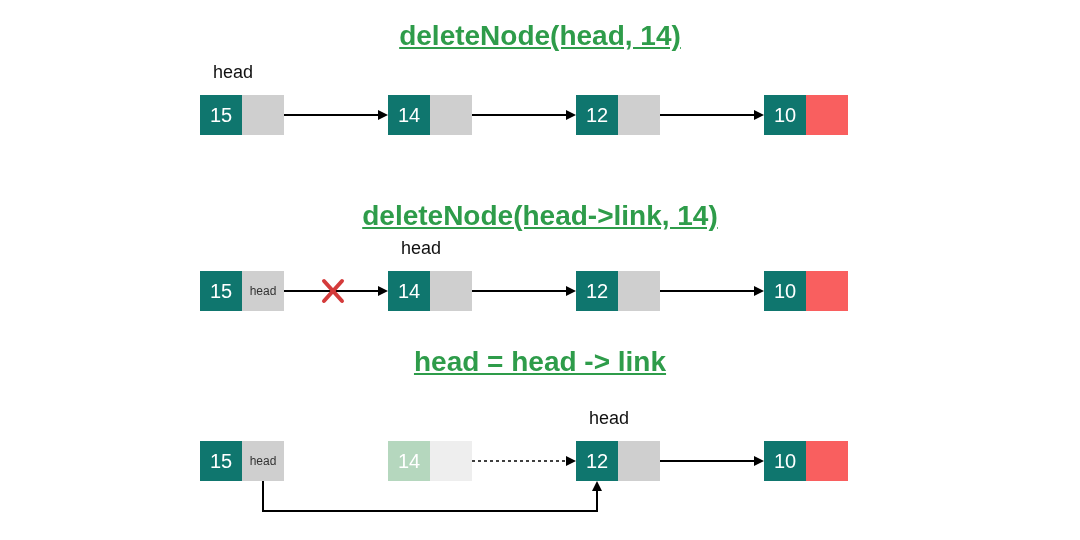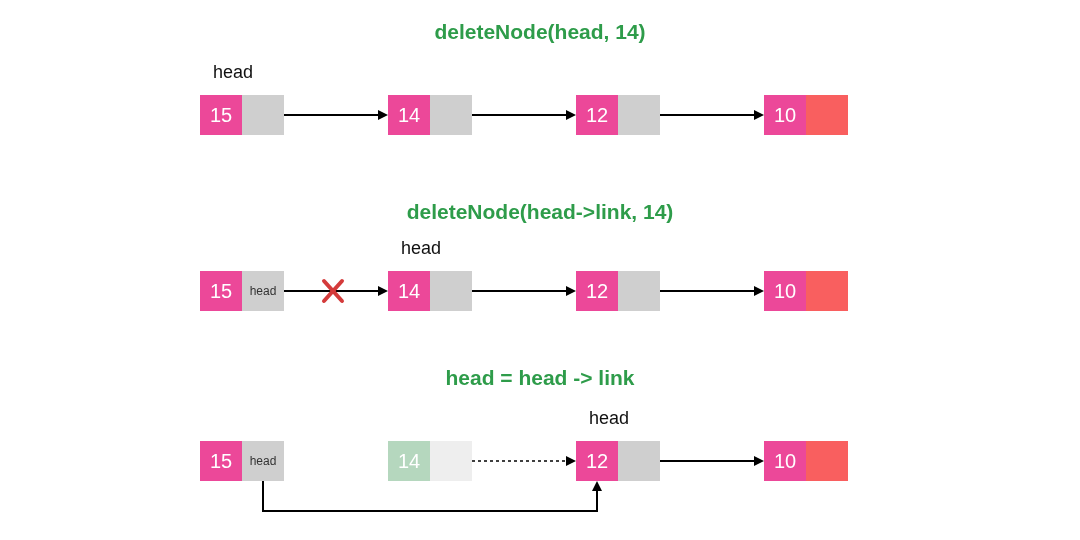--- a/index.html
+++ b/index.html
@@ -8,29 +8,30 @@
     background:#ffffff;
     font-family:"Segoe UI",Arial,Helvetica,sans-serif;
     position:relative;
   }
   .title{
     position:absolute;
     width:100%;
     text-align:center;
     color:#2e9c4a;
     font-weight:700;
-    font-size:21px;
+    font-size:28px;
+    text-decoration:underline;
   }
   .node{
     position:absolute;
     height:40px;
     display:flex;
   }
   .val{
-    background:#ec4899;
+    background:#0f766e;
     color:#ffffff;
     font-size:20px;
     display:flex;align-items:center;justify-content:center;
     width:42px;
   }
   .ptr{
     background:#cfcfcf;
     width:42px;
     display:flex;align-items:center;justify-content:center;
     font-size:12px;color:#333;
@@ -43,21 +44,21 @@
     font-size:18px;color:#111;
   }
   
   svg.ovl{position:absolute;overflow:visible;pointer-events:none;}
 </style>
 </head>
 <body>
 
 <div class="title" style="top:20px">deleteNode(head, 14)</div>
 <div class="title" style="top:200px">deleteNode(head-&gt;link, 14)</div>
-<div class="title" style="top:366px">head = head -&gt; link</div>
+<div class="title" style="top:346px">head = head -&gt; link</div>
 
 <div class="hl" style="left:213px;top:62px">head</div>
 
 <div class="node" style="left:200px;top:95px">
   <div class="val">15</div>
   <div class="ptr"></div>
 </div>
 <div class="node" style="left:388px;top:95px">
   <div class="val">14</div>
   <div class="ptr"></div>

